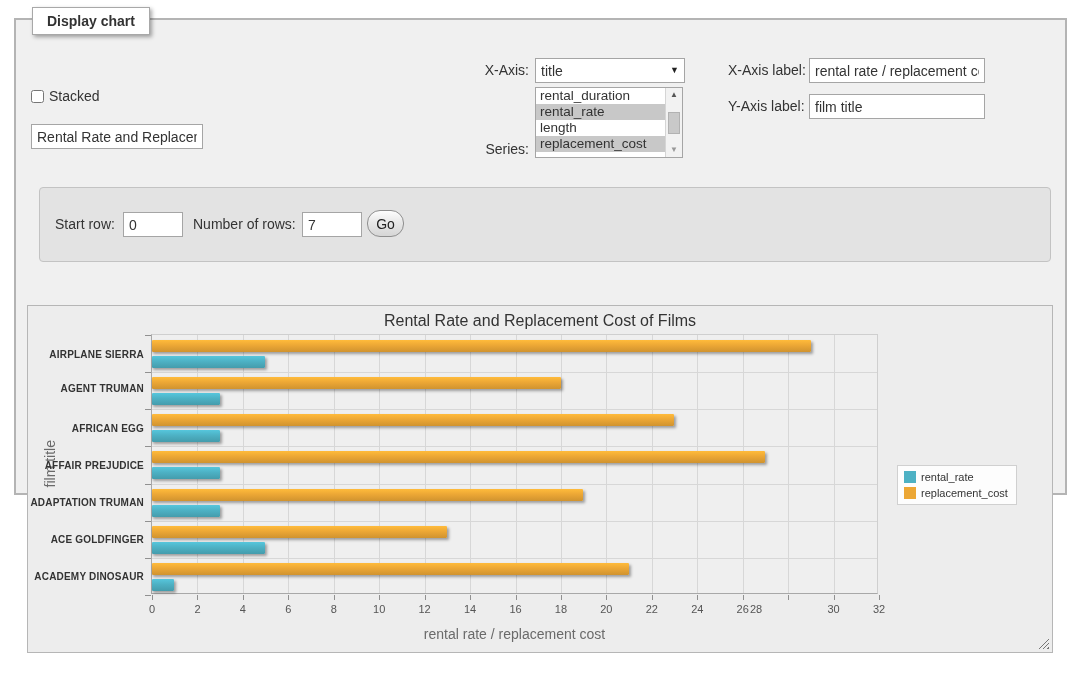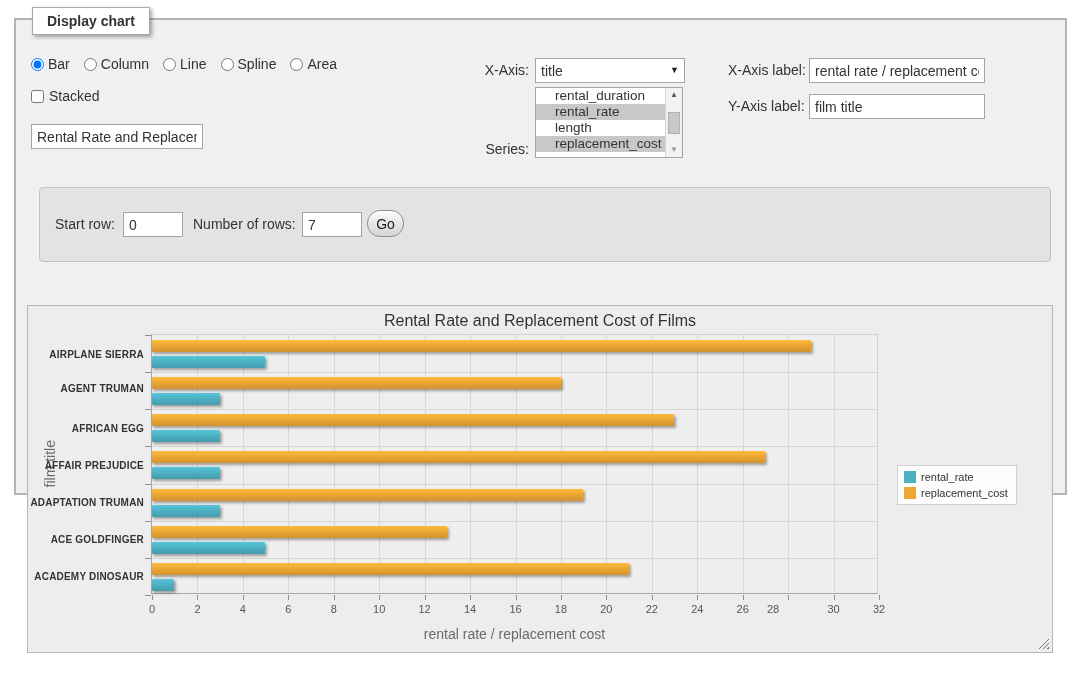--- a/index.html
+++ b/index.html
@@ -29,21 +29,21 @@
   .select-wrap { position:absolute; left:519px; top:38px; width:150px; height:25px; }
   .select-wrap select { width:100%; height:100%; border:1px solid #a5a5a5;
     background:#fff; font-size:14px; color:#333; appearance:none; -webkit-appearance:none;
     padding:2px 20px 2px 5px; font-family:"Liberation Sans", sans-serif; border-radius:0; }
   .select-wrap .arr { position:absolute; right:6px; top:7px; font-size:9px; color:#222;
     pointer-events:none; }
 
   .series-box { position:absolute; left:519px; top:67px; width:148px; height:71px;
     background:#fff; border:1px solid #a5a5a5; overflow:hidden; }
   .series-list { position:absolute; left:0; top:0; right:17px; bottom:0; }
-  .series-list .opt { height:16px; line-height:16px; font-size:13.5px; padding:0 19px;
+  .series-list .opt { height:16px; line-height:16px; font-size:13.5px; padding:0 4px;
     white-space:nowrap; overflow:hidden; }
   .series-list .opt.sel { background:#c8c8c8; }
   .sbar { position:absolute; right:0; top:0; width:17px; bottom:0; background:#f2f2f2;
     border-left:1px solid #d5d5d5; }
   .sbar .btn { position:absolute; left:1px; right:1px; height:14px; font-size:8px;
     text-align:center; line-height:14px; color:#555; }
   .sbar .btn.up { top:0; }
   .sbar .btn.dn { bottom:0; color:#999; }
   .sbar .thumb { position:absolute; left:2px; right:2px; top:24px; height:22px;
     background:#c9c9c9; border:1px solid #b2b2b2; }
@@ -92,32 +92,20 @@
   .resize-handle { position:absolute; right:3px; bottom:3px; width:11px; height:11px;
     background:repeating-linear-gradient(135deg, transparent 0 2px, #777 2px 3px);
     clip-path:polygon(100% 0, 100% 100%, 0 100%); cursor:nwse-resize; }
 </style>
 </head>
 <body>
 
 <div class="frame">
   <div class="legendbox">Display chart</div>
 
-  <div class="radio-row" id="chart-type-group">
-      <input type="radio" name="ctype" id="ct-0" checked="" style="">
-      <label for="ct-0">Bar</label>
-      <input type="radio" name="ctype" id="ct-1" style="">
-      <label for="ct-1">Column</label>
-      <input type="radio" name="ctype" id="ct-2" style="">
-      <label for="ct-2">Line</label>
-      <input type="radio" name="ctype" id="ct-3" style="">
-      <label for="ct-3">Spline</label>
-      <input type="radio" name="ctype" id="ct-4" style="">
-      <label for="ct-4">Area</label>
-    </div>
 
   <div class="chk-row">
     <input type="checkbox" id="stacked-cb" style="">
     <label for="stacked-cb">Stacked</label>
   </div>
 
   <input class="title-input" type="text" value="Rental Rate and Replacement Cost of Films" style="">
 
   <div class="lbl right" style="left:455px; top:42px; width:58px;">X-Axis:</div>
   <div class="select-wrap">
@@ -196,21 +184,21 @@
         <div class="xtick" style="left: 499.812px; top: 260px;"></div>
         <div class="xtick-label" style="left: 482.812px; top: 268px;">22</div>
         <div class="vgrid" style="left: 545.25px;"></div>
         <div class="xtick" style="left: 545.25px; top: 260px;"></div>
         <div class="xtick-label" style="left: 528.25px; top: 268px;">24</div>
         <div class="vgrid" style="left: 590.688px;"></div>
         <div class="xtick" style="left: 590.688px; top: 260px;"></div>
         <div class="xtick-label" style="left: 573.688px; top: 268px;">26</div>
         <div class="vgrid" style="left: 636.125px;"></div>
         <div class="xtick" style="left: 636.125px; top: 260px;"></div>
-        <div class="xtick-label" style="left: 604px; top: 268px;">28</div>
+        <div class="xtick-label" style="left: 587px; top: 268px;">28</div>
         <div class="vgrid" style="left: 681.562px;"></div>
         <div class="xtick" style="left: 681.562px; top: 260px;"></div>
         <div class="xtick-label" style="left: 664.562px; top: 268px;">30</div>
         <div class="xtick" style="left: 727px; top: 260px;"></div>
         <div class="xtick-label" style="left: 710px; top: 268px;">32</div>
         <div class="ytick" style="left: -7px; top: 0px;"></div>
         <div class="hgrid" style="top: 37.1429px;"></div>
         <div class="ytick" style="left: -7px; top: 37.1429px;"></div>
         <div class="hgrid" style="top: 74.2857px;"></div>
         <div class="ytick" style="left: -7px; top: 74.2857px;"></div>

